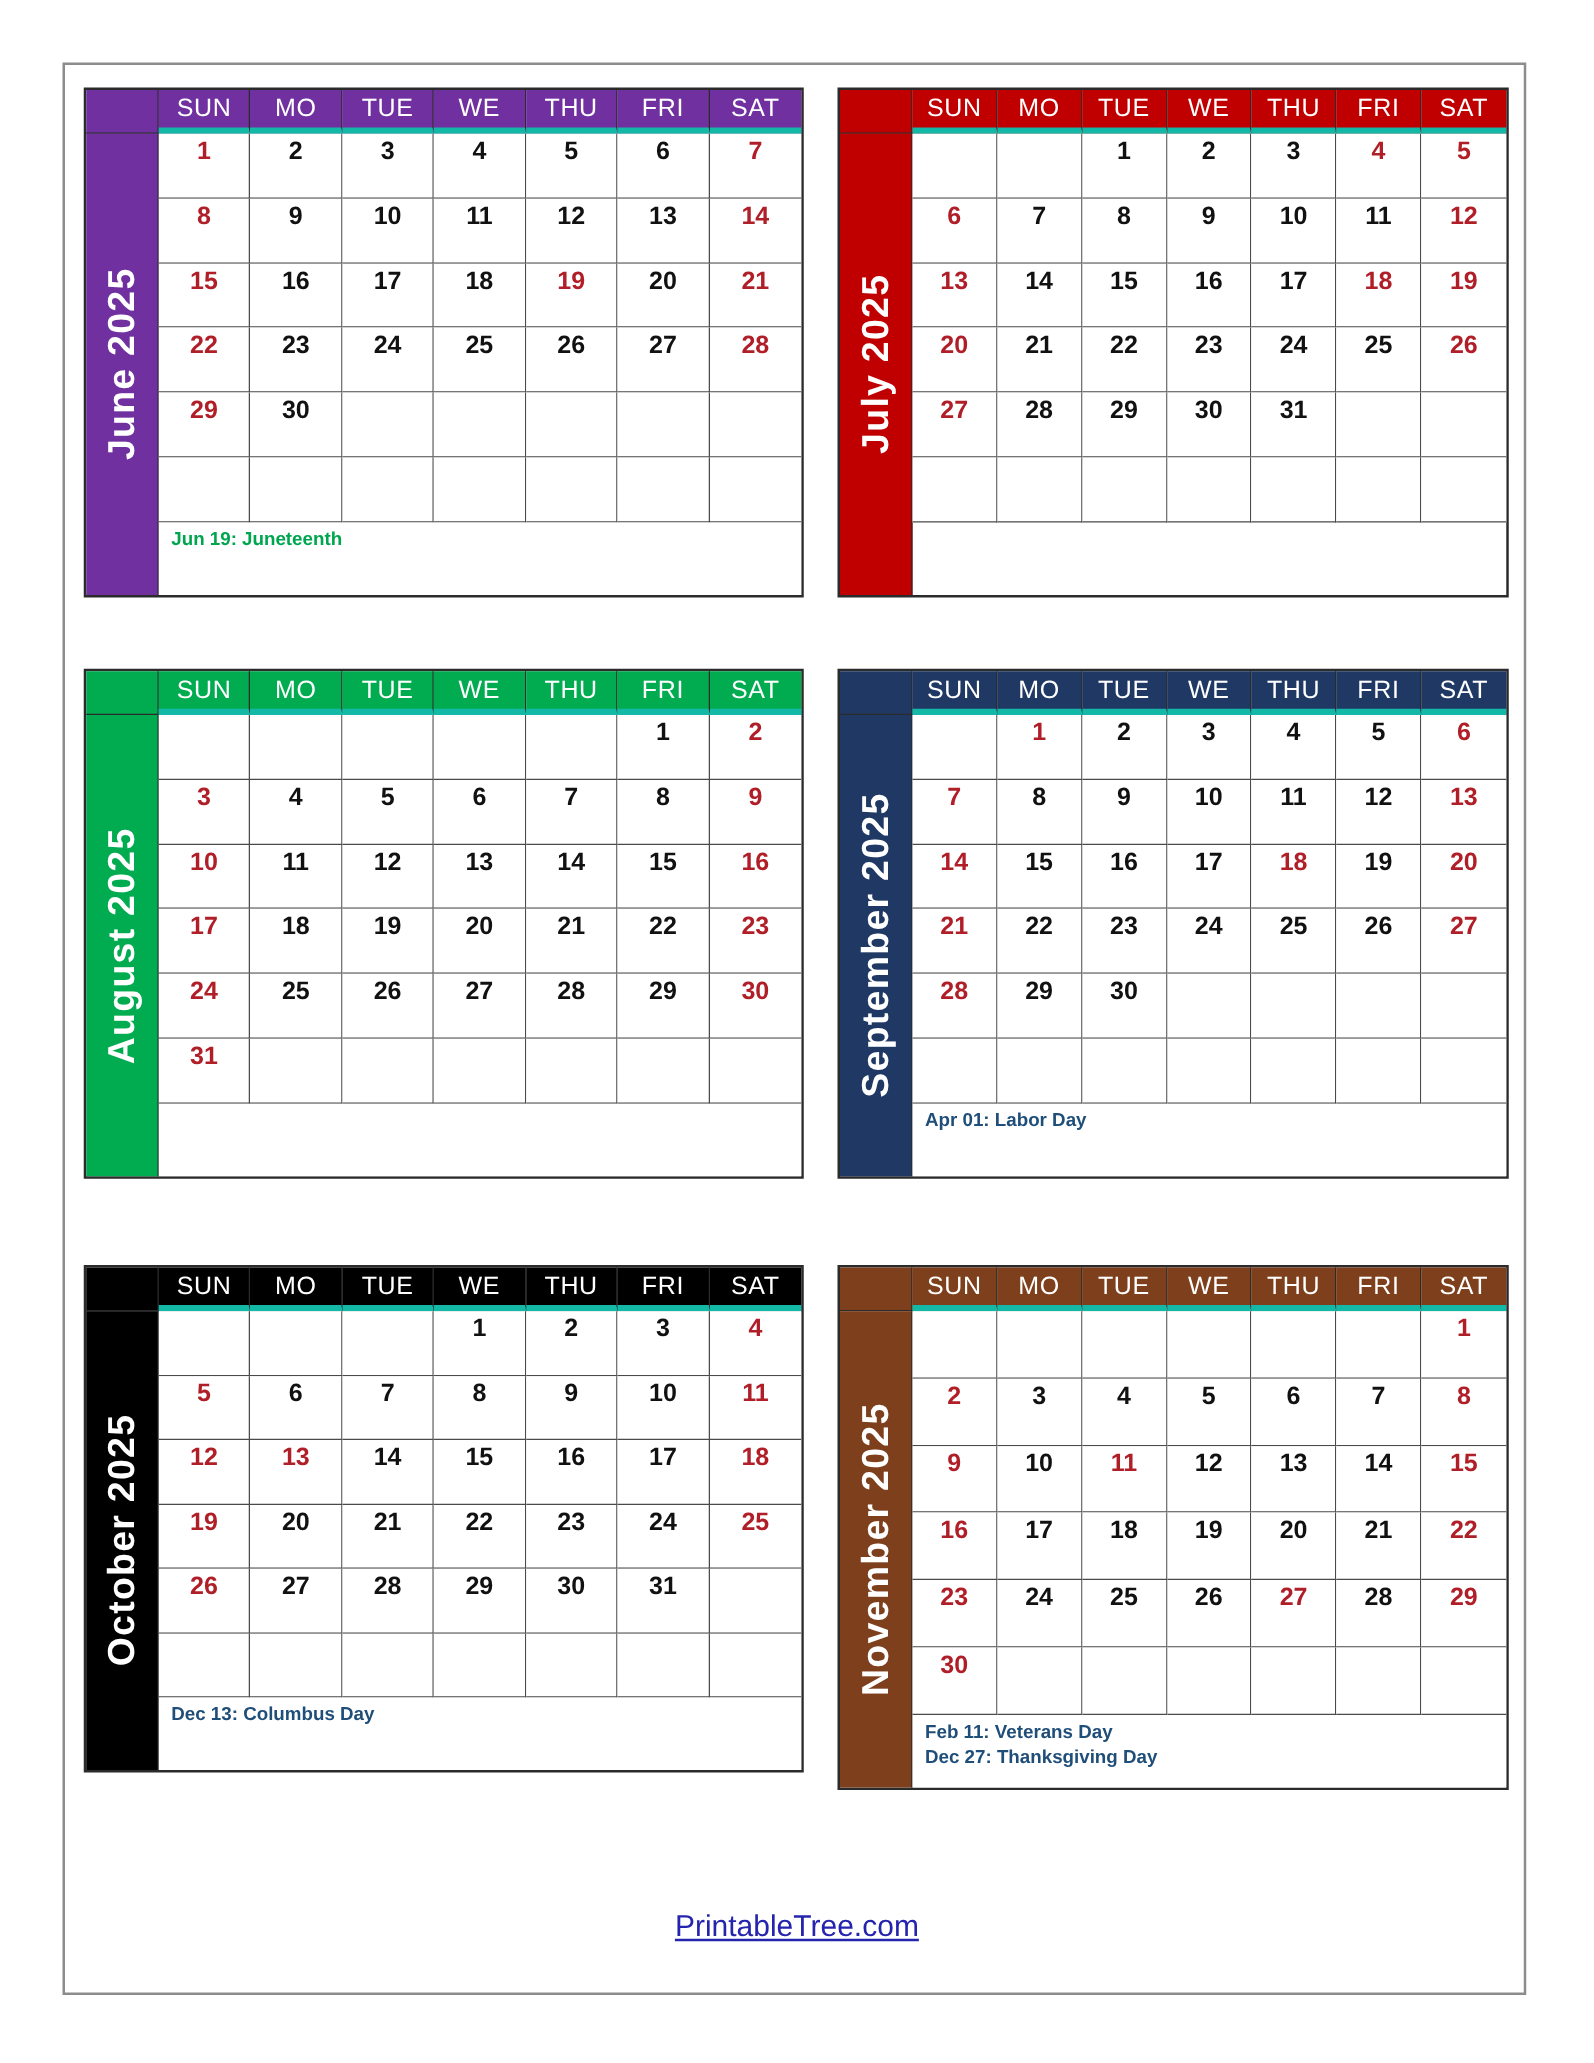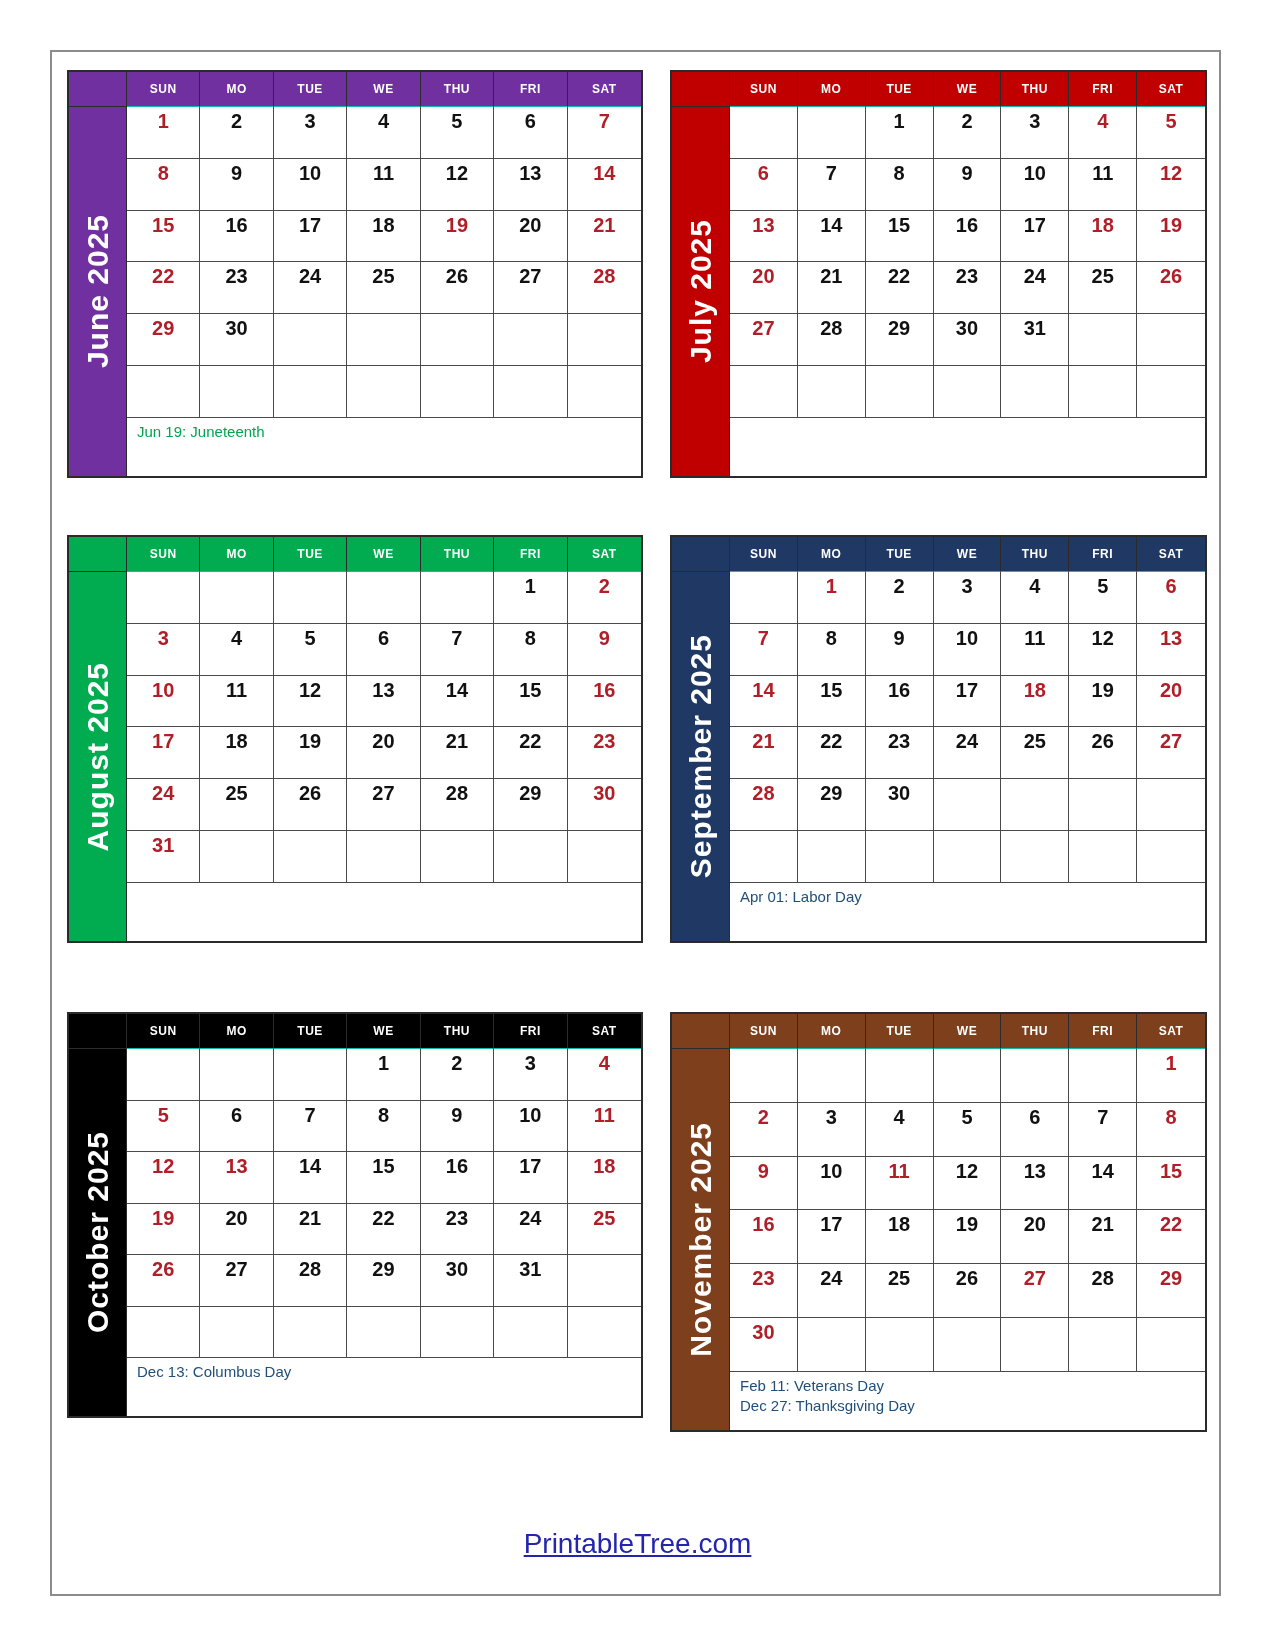--- a/index.html
+++ b/index.html
@@ -21,23 +21,23 @@
   .m1{left:670px;top:70px;width:537px;height:408px;}
   .m2{left:67px;top:535px;width:576px;height:408px;}
   .m3{left:670px;top:535px;width:537px;height:408px;}
   .m4{left:67px;top:1012px;width:576px;height:406px;}
   .m5{left:670px;top:1012px;width:537px;height:420px;}
   .corner{
     grid-column:1;grid-row:1;background:var(--theme);
     border-right:1px solid #2b2b2b;border-bottom:1px solid #2b2b2b;
   }
   .dayhead{
-    background:var(--theme);color:#fff;font-weight:bold;font-size:12px;
+    background:var(--theme);color:#fff;font-weight:normal;font-size:20px;
     letter-spacing:.5px;display:flex;align-items:center;justify-content:center;
-    border-right:1px solid #2b2b2b;border-bottom:1px solid #14b8a6;
+    border-right:1px solid #2b2b2b;border-bottom:5px solid #14b8a6;
   }
   .dayhead.lastcol{border-right:none;}
   .sidebar{
     grid-column:1;grid-row:2 / span 7;background:var(--theme);
     border-right:1px solid #2b2b2b;
     display:flex;align-items:center;justify-content:center;overflow:hidden;
   }
   .sidebar span{
     writing-mode:vertical-rl;transform:rotate(180deg);
     color:#fff;font-weight:bold;font-size:30px;white-space:nowrap;letter-spacing:1px;
@@ -45,29 +45,29 @@
   .datecell{
     border-right:1px solid var(--grid,#4a4a4a);border-bottom:1px solid var(--grid,#4a4a4a);
     font-weight:bold;font-size:20px;color:var(--dblack,#111);
     text-align:center;padding-top:3px;box-sizing:border-box;background:#fff;
   }
   .datecell.lastcol{border-right:none;}
   .datecell.red{color:var(--dred,#B01E28);}
   .notes{
     grid-column:2 / span 7;grid-row:8;background:#fff;
     padding:5px 10px;display:flex;flex-direction:column;gap:3px;box-sizing:border-box;
-    font-size:15px;font-weight:normal;justify-content:flex-start;
+    font-size:15px;font-weight:bold;justify-content:flex-start;
   }
   .note.blue{color:var(--nblue,#1F4E79);}
   .note.green{color:var(--ngreen,#00A64F);}
   .footer{
     position:absolute;left:0;width:1275px;top:1528px;text-align:center;
   }
   .footer a{
-    color:var(--flink,#2424AE);font-size:28px;text-decoration:underline;cursor:pointer;
+    color:var(--flink,#2424AE);font-size:24px;text-decoration:underline;cursor:pointer;
   }
 </style>
 </head>
 <body>
 
 <div class="page">
   <div class="frame"></div>
   <div id="months">
       <section class="month m0" style="--theme: #7030A0;">
         <div class="corner"></div>

